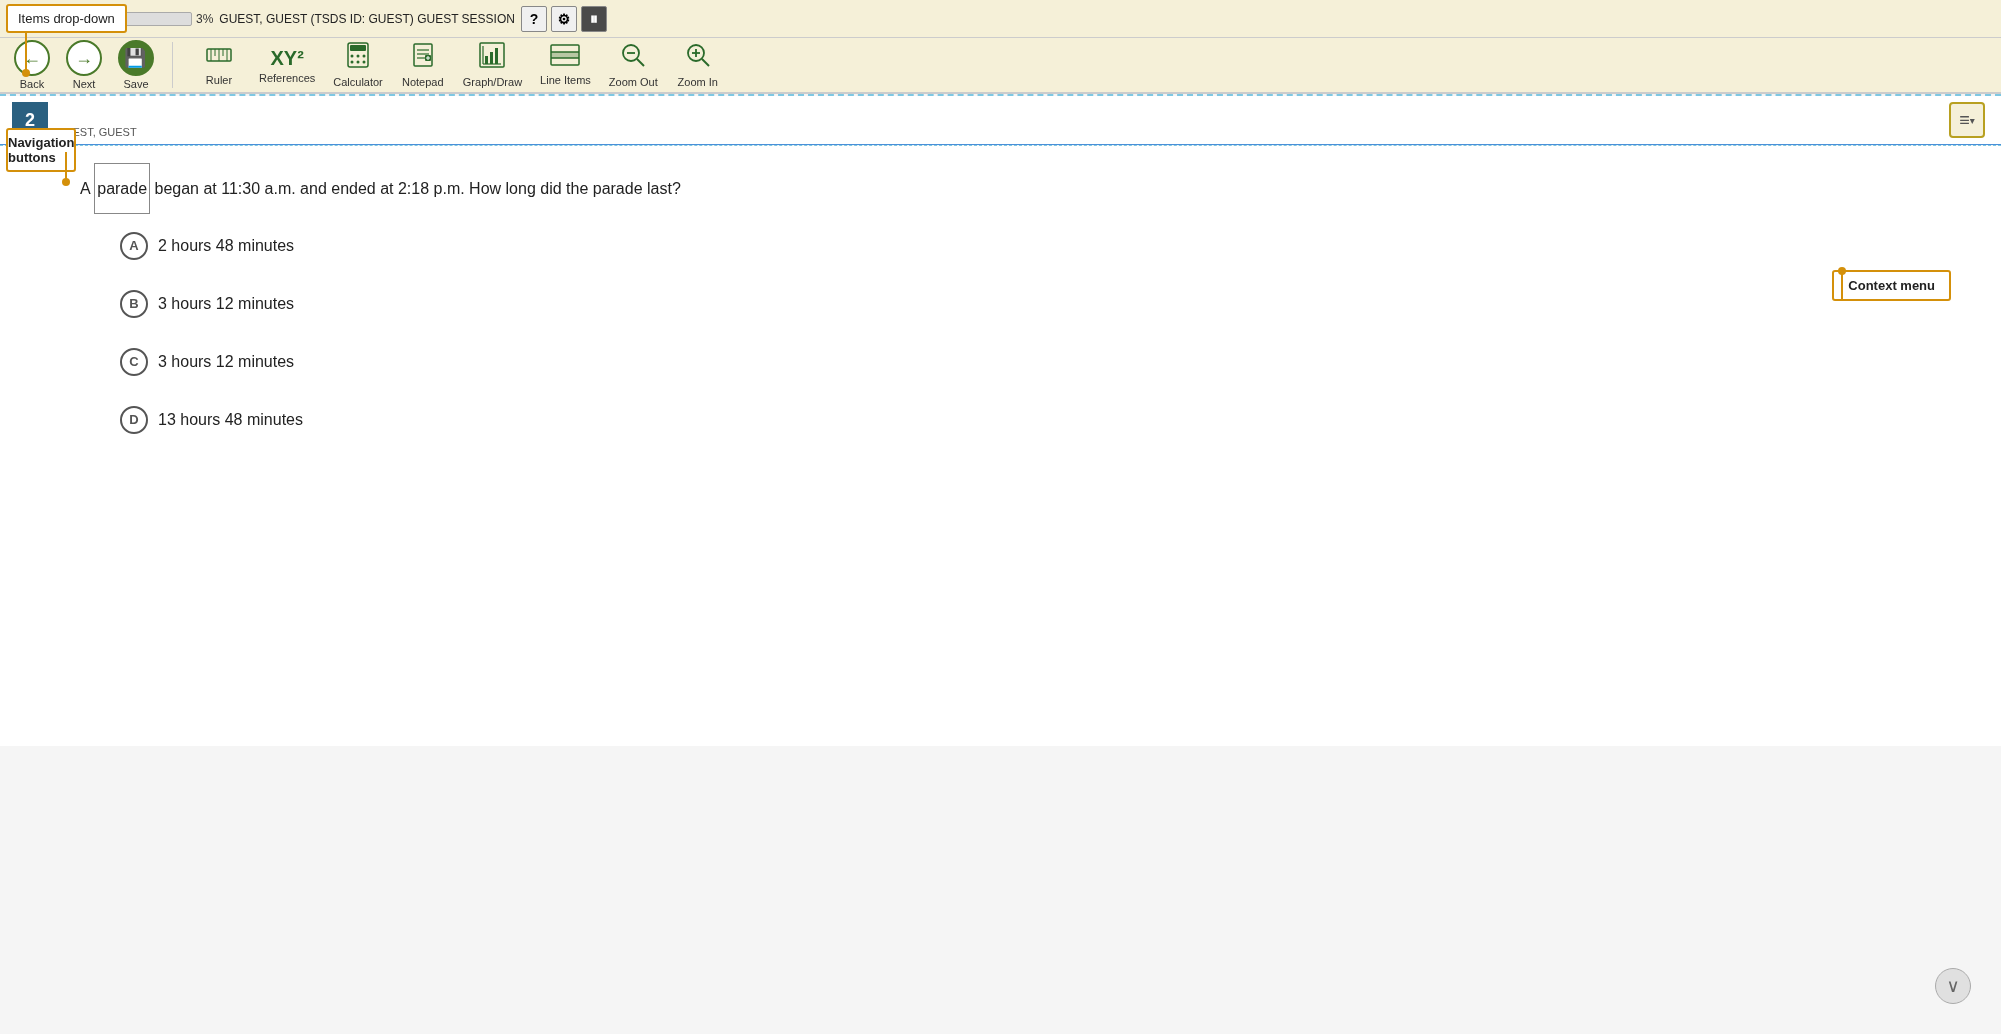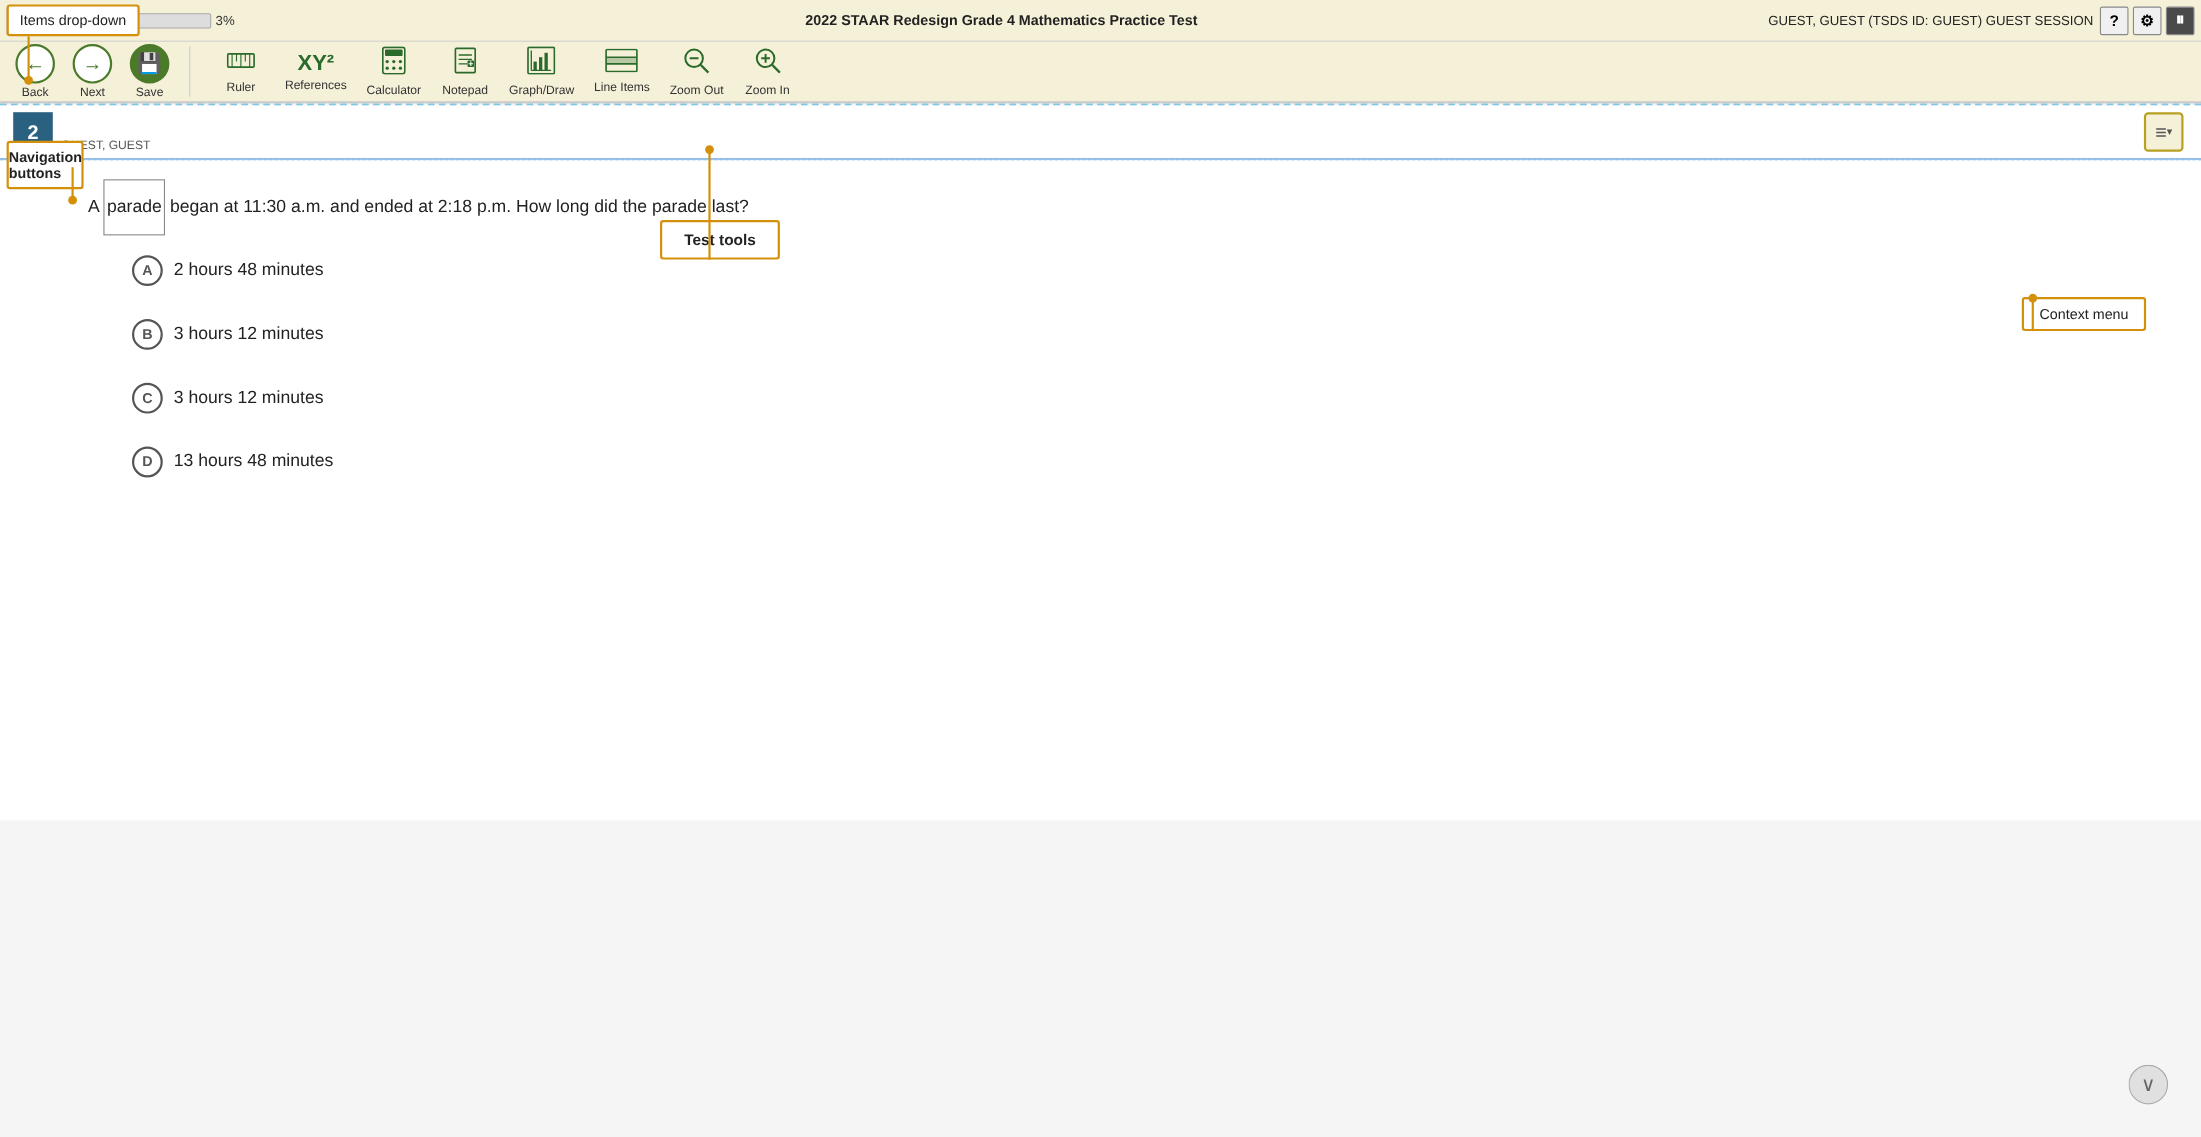--- a/index.html
+++ b/index.html
@@ -292,21 +292,20 @@
   <div class="top-bar">
     <div class="items-dropdown">
       <span>Items C</span>
     </div>
     <div class="progress-container">
       <div class="progress-bar-outer">
         <div class="progress-bar-inner"></div>
       </div>
       <span class="progress-pct">3%</span>
     </div>
-    <div class="test-title">2022 STAAR Redesign Grade 4 Mathematics Practice Test</div>
     <div class="user-info">GUEST, GUEST (TSDS ID: GUEST)   GUEST SESSION</div>
     <div class="help-buttons">
       <button class="help-btn">?</button>
       <button class="help-btn">⚙</button>
       <button class="help-btn pause">⏸</button>
     </div>
   </div>
 
   <div class="nav-bar">
     <div class="nav-section">
@@ -464,31 +463,24 @@
   </div>
 
   <div style="position:absolute; top:128px; left:6px; z-index:100; pointer-events:none;">
     <div style="border:2px solid #d4900a; background:white; padding:5px 0; font-size:13px; font-weight:bold; color:#222; border-radius:3px; white-space:nowrap;">Navigation<br>buttons</div>
     <svg width="40" height="30" style="overflow:visible; display:block;">
       <line x1="60" y1="-20" x2="60" y2="10" stroke="#d4900a" stroke-width="2"></line>
       <circle cx="60" cy="10" r="4" fill="#d4900a"></circle>
     </svg>
   </div>
 
-  <div style="position:absolute; top:200px; left:600px; z-index:100; pointer-events:none;">
-    <div style="border:2px solid #d4900a; background:white; padding:8px 20px; font-size:14px; font-weight:bold; color:#222; border-radius:3px; white-space:nowrap;">Test tools</div>
-    <svg width="10" height="40" style="overflow:visible; display:block; margin-left:40px;">
-      <line x1="5" y1="0" x2="5" y2="-100" stroke="#d4900a" stroke-width="2"></line>
-      <circle cx="5" cy="-100" r="4" fill="#d4900a"></circle>
-    </svg>
-  </div>
 
 
   <div style="position:absolute; top:270px; right:50px; z-index:100; pointer-events:none;">
-    <div style="border:2px solid #d4900a; background:white; padding:6px 14px; font-size:13px; font-weight:normal; color:#222; border-radius:3px; white-space:nowrap;">Context menu</div>
+    <div style="border:2px solid #d4900a; background:white; padding:6px 14px; font-size:13px; font-weight:bold; color:#222; border-radius:3px; white-space:nowrap;">Context menu</div>
     <svg width="60" height="30" style="overflow:visible; display:block;">
       <line x1="10" y1="0" x2="10" y2="-30" stroke="#d4900a" stroke-width="2"></line>
       <circle cx="10" cy="-30" r="4" fill="#d4900a"></circle>
     </svg>
   </div>
 
 </div>
 
 <div class="scroll-btn">
   ∨

